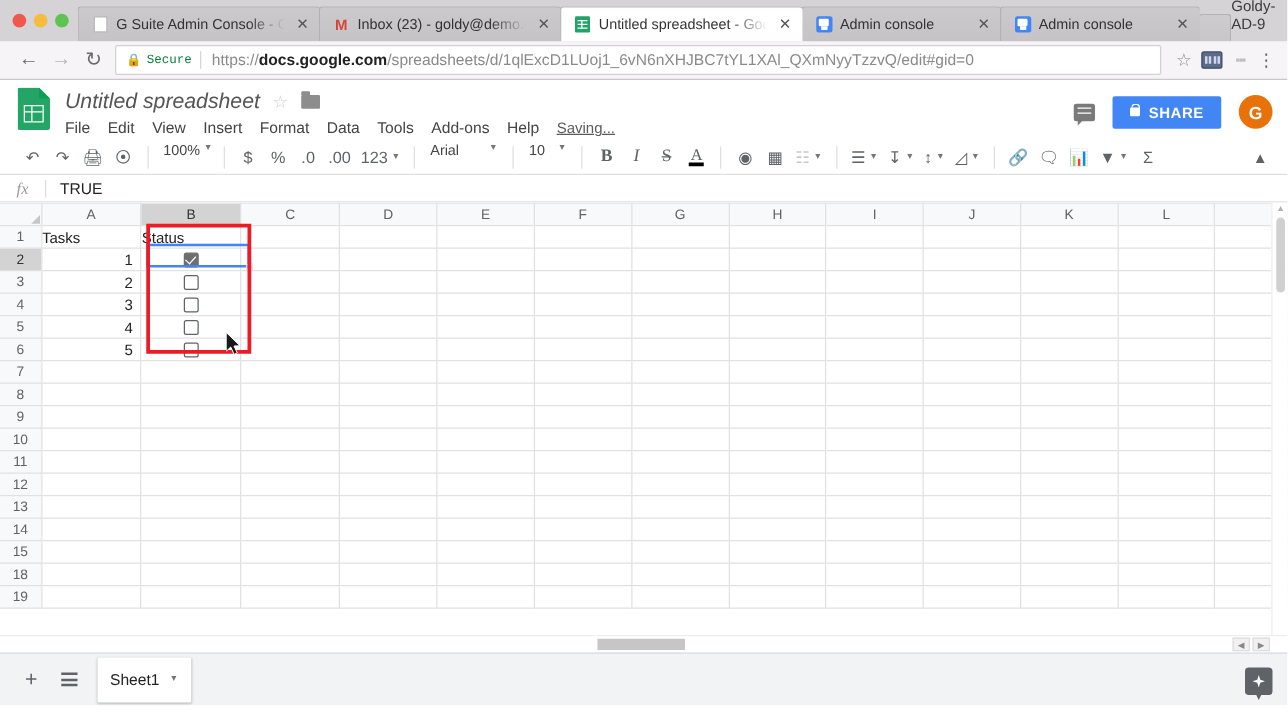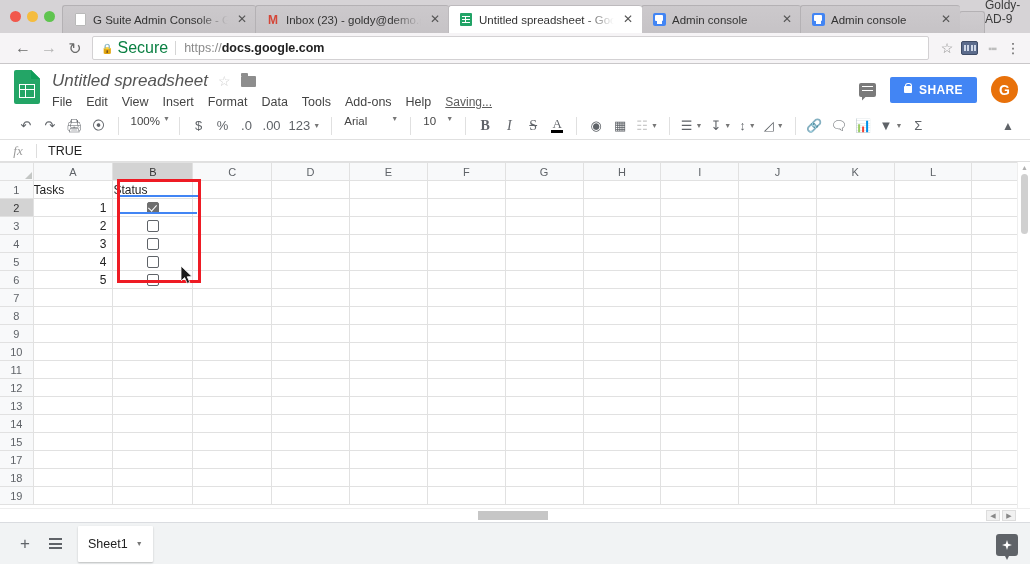--- a/index.html
+++ b/index.html
@@ -102,21 +102,21 @@
     padding: 0 10px;
   }
   .navbtn { width:26px;height:26px;display:flex;align-items:center;justify-content:center;color:#6b6b6b;font-size:16px; }
   .navbtn.dim { color:#b4b4b4; }
   .omnibox {
     flex:1; height:24px; background:#fff; border:1px solid #d3d1d3; border-radius:2px;
     display:flex; align-items:center; padding:0 8px; margin: 0 6px 0 4px;
     font-size:12.5px;
   }
   .lock { color:#0b8043; font-size:10px; margin-right:4px; }
-  .secure-txt { color:#0b8043; font-size:16px; margin-right:7px; }
+  .secure-txt { color:#0b8043; font-size:10px; margin-right:7px;font-family:Liberation Mono, monospace; }
   .url-sep { width:1px;height:14px;background:#d5d5d5;margin-right:8px; }
   .url-scheme { color:#8a8a8a; }
   .url-host { color:#222; font-weight:600; }
   .url-rest { color:#8a8a8a; }
   .star { color:#8d8d8d; font-size:14px; margin-left:6px; }
   .ext1 { width:17px;height:14px;background:#5b6b8c;border:1px solid #3f4c66;border-radius:2px;margin-left:8px;
           display:flex;align-items:center;justify-content:space-evenly;}
   .ext1 i{display:block;width:2px;height:6px;background:#cfd8e8;}
   .ext2 { margin-left:10px; color:#bdbdbd; font-size:10px; letter-spacing:-1px;}
   .kebab { margin-left:10px; color:#5f5f5f; font-size:14px; line-height:10px; letter-spacing:0; }
@@ -327,20 +327,21 @@
 <div class="urlbar">
   <div class="navbtn">←</div>
   <div class="navbtn dim">→</div>
   <div class="navbtn">↻</div>
   <div class="omnibox">
     <span class="lock">🔒</span>
     <span class="secure-txt">Secure</span>
     <span class="url-sep"></span>
     <span class="url-scheme">https://</span>
       <span class="url-host">docs.google.com</span>
+      <span class="url-rest">/spreadsheets/d/1qlExcD1LUoj1_6vN6nXHJBC7tYL1XAl_QXmNyyTzzvQ/edit#gid=0</span>
   </div>
   <div class="star">☆</div>
   <div class="ext1">
       <i></i>
       <i></i>
       <i></i>
       <i></i>
     </div>
   <div class="ext2">▪▪▪</div>
   <div class="kebab">⋮</div>
@@ -713,36 +714,20 @@
           <td class="cell"></td>
           <td class="cell"></td>
           <td class="cell"></td>
           <td class="cell"></td>
           <td class="cell"></td>
           <td class="cell"></td>
           <td class="cell"></td>
           <td class="cell"></td>
         </tr>
       <tr>
-          <td class="rowhead">17</td>
-          <td class="cell"></td>
-          <td class="cell"></td>
-          <td class="cell"></td>
-          <td class="cell"></td>
-          <td class="cell"></td>
-          <td class="cell"></td>
-          <td class="cell"></td>
-          <td class="cell"></td>
-          <td class="cell"></td>
-          <td class="cell"></td>
-          <td class="cell"></td>
-          <td class="cell"></td>
-          <td class="cell"></td>
-        </tr>
-      <tr>
           <td class="rowhead">18</td>
           <td class="cell"></td>
           <td class="cell"></td>
           <td class="cell"></td>
           <td class="cell"></td>
           <td class="cell"></td>
           <td class="cell"></td>
           <td class="cell"></td>
           <td class="cell"></td>
           <td class="cell"></td>

